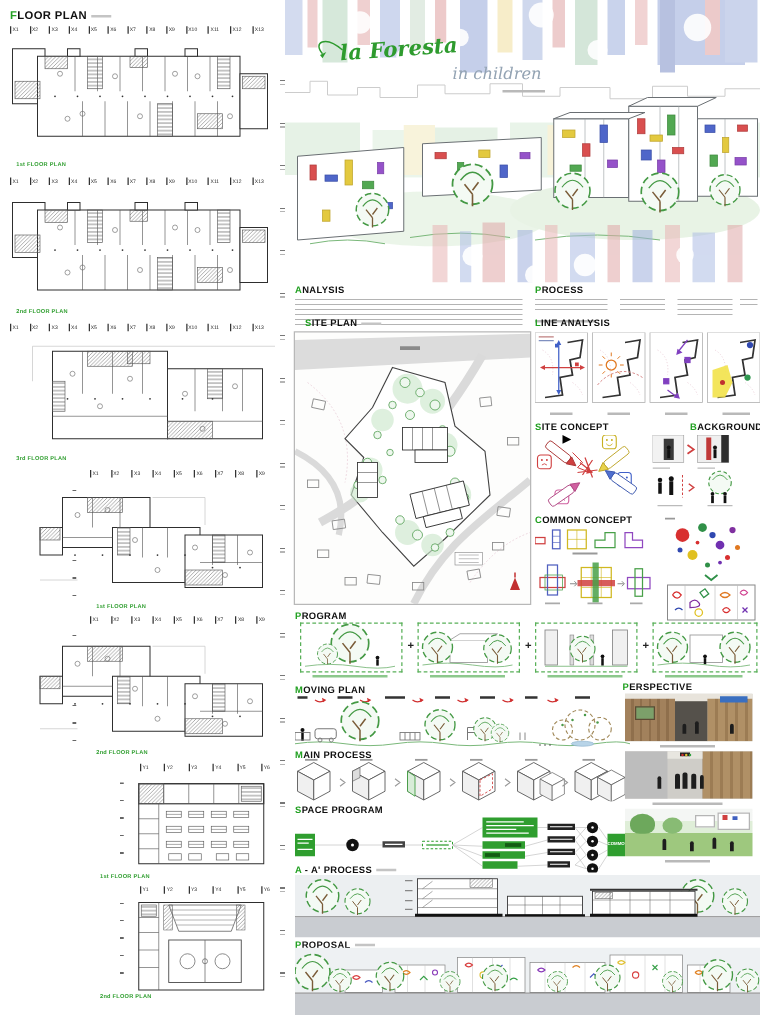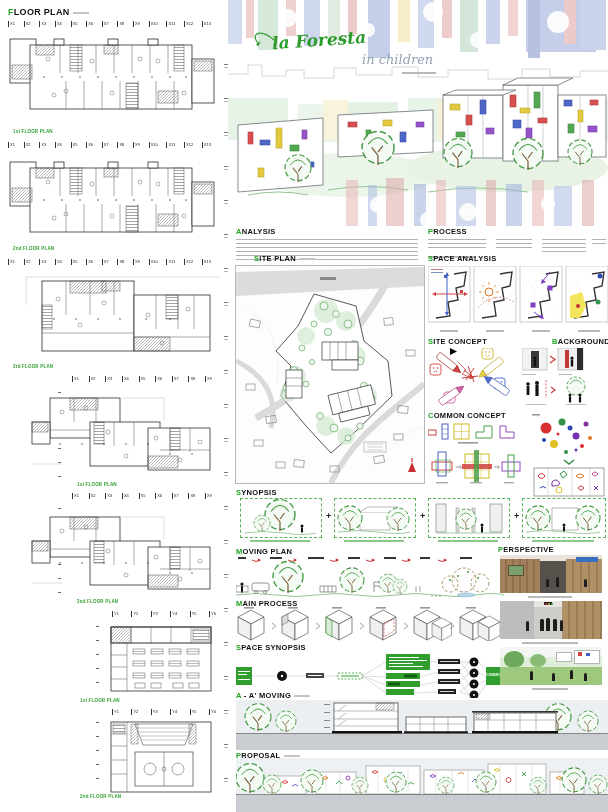--- a/index.html
+++ b/index.html
@@ -488,21 +488,21 @@
 <div>
   <div class="tb" style="left:428px;top:239px;width:58px;height:12px"></div>
   <div class="tb1" style="left:428px;top:256px;width:48px"></div>
   <div class="tb" style="left:496px;top:239px;width:36px;height:12px"></div>
   <div class="tb" style="left:542px;top:239px;width:44px;height:16px"></div>
   <div class="tb" style="left:560px;top:239px;width:0;height:0"></div>
   <div class="tb" style="left:594px;top:239px;width:0;height:0"></div>
   <div class="tb" style="left:592px;top:239px;width:14px;height:8px"></div>
 </div>
 
-<div class="sh" style="left:254px;top:255px"><span>SITE PLAN</span><span class="snote"></span></div>
+<div class="sh" style="left:244px;top:255px"><span>SITE PLAN</span><span class="snote"></span></div>
 <svg class="abs" style="left:236px;top:266px;outline:1px solid #b8b8b8" width="188" height="217" viewBox="0 0 188 217">
   <rect width="188" height="217" fill="#fdfdfc"></rect>
   <polygon points="0,6 188,1 188,20 0,30" fill="#dcdcdc"></polygon>
   <rect x="84" y="11" width="16" height="3" fill="#8a8a8a"></rect>
   <path d="M150,18 C120,70 80,120 20,152" fill="none" stroke="#dadada" stroke-width="7"></path>
   <path d="M188,118 C150,150 118,170 95,217" fill="none" stroke="#dadada" stroke-width="6"></path>
   <path d="M0,95 C30,110 42,132 35,162" fill="none" stroke="#dadada" stroke-width="5"></path>
   <path d="M10,40 q40,30 30,80 M140,200 q20,-30 48,-40" fill="none" stroke="#e6c4d0" stroke-width=".5" stroke-dasharray="1.5 1.5"></path>
   <polygon points="78,28 120,40 128,75 152,95 156,130 120,165 95,187 70,160 45,130 55,100 40,85 62,60" fill="#ffffff" stroke="#444" stroke-width=".9"></polygon>
   <g fill="#cde8cd" opacity=".65">
@@ -567,21 +567,21 @@
         <rect x="148" y="52" width="9" height="7" transform="rotate(-6 152 55)"></rect>
         <rect x="170" y="84" width="9" height="6"></rect>
         <rect x="40" y="196" width="9" height="6"></rect>
   </g>
   <rect x="128" y="176" width="22" height="10" fill="#fff" stroke="#888" stroke-width=".5"></rect>
       <path d="M131,178h16 M131,181h16 M131,184h16" stroke="#999" stroke-width=".5"></path>
   <polygon points="172,206 176,196 180,206" fill="#c23030"></polygon>
       <rect x="175.4" y="192" width="1.2" height="4" fill="#c23030"></rect>
 </svg>
 
-<div class="sh" style="left:428px;top:255px"><span>SPACE ANALYSIS</span></div>
+<div class="sh" style="left:428px;top:255px"><span>LINE ANALYSIS</span></div>
 <svg class="abs" style="left:428px;top:266px" width="180" height="62" viewBox="0 0 180 62">
   <g id="sa-base">
     <rect x="0" y="0" width="42" height="56" fill="#fff" stroke="#aaa" stroke-width=".6"></rect>
     <path d="M26,8 L38,6 L36,20 L28,22 L30,34 L20,36 L22,50 L8,52" fill="none" stroke="#333" stroke-width="1.4"></path>
     <path d="M6,14 q10,6 8,20 M30,40 q6,4 8,10" fill="none" stroke="#dcaebe" stroke-width=".4" stroke-dasharray="1 1.5"></path>
   </g>
   <use href="#sa-base" x="46"></use>
       <use href="#sa-base" x="92"></use>
       <use href="#sa-base" x="138"></use>
   <g>
@@ -767,21 +767,21 @@
     <path d="M28,60 l4,-3 3,4 -4,3 z" stroke="#309048"></path>
     <path d="M44,62 q4,-4 8,0 q-4,4 -8,0" stroke="#e07820"></path>
     <path d="M60,60 q3,-4 6,0 q-3,4 -6,0" stroke="#d04090"></path>
     <path d="M8,74 q3,-3 6,0" stroke="#3048b0"></path>
     <path d="M24,76 a3,3 0 1,1 6,0 a3,3 0 1,1 -6,0" stroke="#e0c020"></path>
     <path d="M46,74 q3,-4 6,0 q-3,4 -6,0" stroke="#d83030"></path>
     <path d="M62,72 l4,4 m0,-4 l-4,4" stroke="#7030b0"></path>
   </g>
 </svg>
 
-<div class="sh" style="left:236px;top:489px"><span>SYNOPSIS</span></div>
+<div class="sh" style="left:236px;top:489px"><span>PROGRAM</span></div>
 <div class="prop" style="left:240px;top:498px;width:80px;height:38px"></div>
 <svg class="abs" style="left:240px;top:498px" width="80" height="38" viewBox="0 0 80 38">
   <use href="#tr" transform="translate(40,33) scale(1.5)"></use>
       <use href="#tr" transform="translate(22,34) scale(.8)"></use>
   <circle cx="62" cy="28" r="1.5" fill="#111"></circle>
       <rect x="61" y="29.5" width="2" height="5" fill="#111"></rect>
   <path d="M4,35 q20,-3 40,0 t32,0" fill="none" stroke="#7ab87a" stroke-width=".7"></path>
 </svg>
 <div class="plus" style="left:326px;top:512px">+</div>
 <div class="prop" style="left:334px;top:498px;width:80px;height:38px"></div>
@@ -897,21 +897,21 @@
       </g>
   <use href="#cb" transform="translate(178,3)"></use>
       <use href="#cb" transform="translate(196,11) scale(.75)"></use>
   <use href="#cb" transform="translate(224,3)"></use>
       <use href="#cb" transform="translate(242,9) scale(.85)"></use>
   <g fill="none" stroke="#999" stroke-width=".9">
         <path d="M36,16 l4,3 -4,3 M80,16 l4,3 -4,3 M124,16 l4,3 -4,3 M168,16 l4,3 -4,3 M214,16 l4,3 -4,3"></path>
       </g>
 </svg>
 
-<div class="sh" style="left:236px;top:644px"><span>SPACE SYNOPSIS</span></div>
+<div class="sh" style="left:236px;top:644px"><span>SPACE PROGRAM</span></div>
 <svg class="abs" style="left:236px;top:652px" width="264" height="46" viewBox="0 0 264 46">
   <g stroke="#bbb" stroke-width=".5">
     <line x1="16" y1="24" x2="41" y2="24"></line>
         <line x1="51" y1="24" x2="70" y2="24"></line>
         <line x1="88" y1="24" x2="102" y2="24"></line>
     <line x1="126" y1="24" x2="150" y2="10"></line>
         <line x1="126" y1="24" x2="150" y2="25"></line>
         <line x1="126" y1="24" x2="150" y2="33"></line>
         <line x1="126" y1="24" x2="150" y2="41"></line>
     <line x1="194" y1="10" x2="202" y2="10"></line>
@@ -1018,21 +1018,21 @@
   <div class="abs" style="left:74px;top:3px;width:24px;height:12px;background:#fff;border:1px solid #b5b5b5"></div>
   <div class="abs" style="left:78px;top:5px;width:4px;height:4px;background:#d04040"></div>
   <div class="abs" style="left:86px;top:6px;width:4px;height:3px;background:#4060c0"></div>
   <span class="pp" style="left:30px;top:24px;height:9px"></span>
       <span class="pp" style="left:52px;top:26px;height:8px"></span>
       <span class="pp" style="left:70px;top:23px;height:9px"></span>
       <span class="pp" style="left:84px;top:26px;height:8px"></span>
 </div>
 <div class="tb1" style="left:532px;top:688px;width:36px"></div>
 
-<div class="sh" style="left:236px;top:692px"><span>A - A' MOVING</span><span class="snote"></span></div>
+<div class="sh" style="left:236px;top:692px"><span>A - A' PROCESS</span><span class="snote"></span></div>
 <svg class="abs" style="left:236px;top:700px" width="372" height="50" viewBox="0 0 372 50">
   <rect x="0" y="0" width="372" height="33" fill="#eceff1"></rect>
   <use href="#tr" transform="translate(22,31) scale(1.3)"></use>
       <use href="#tr" transform="translate(50,32) scale(1.0)"></use>
   <use href="#tr" transform="translate(322,31) scale(1.3)"></use>
       <use href="#tr" transform="translate(352,32) scale(1.0)"></use>
   <g fill="#fff" stroke="#333" stroke-width=".7">
     <rect x="98" y="3" width="64" height="29"></rect>
         <rect x="170" y="17" width="60" height="15"></rect>
         <rect x="238" y="13" width="82" height="19"></rect>

